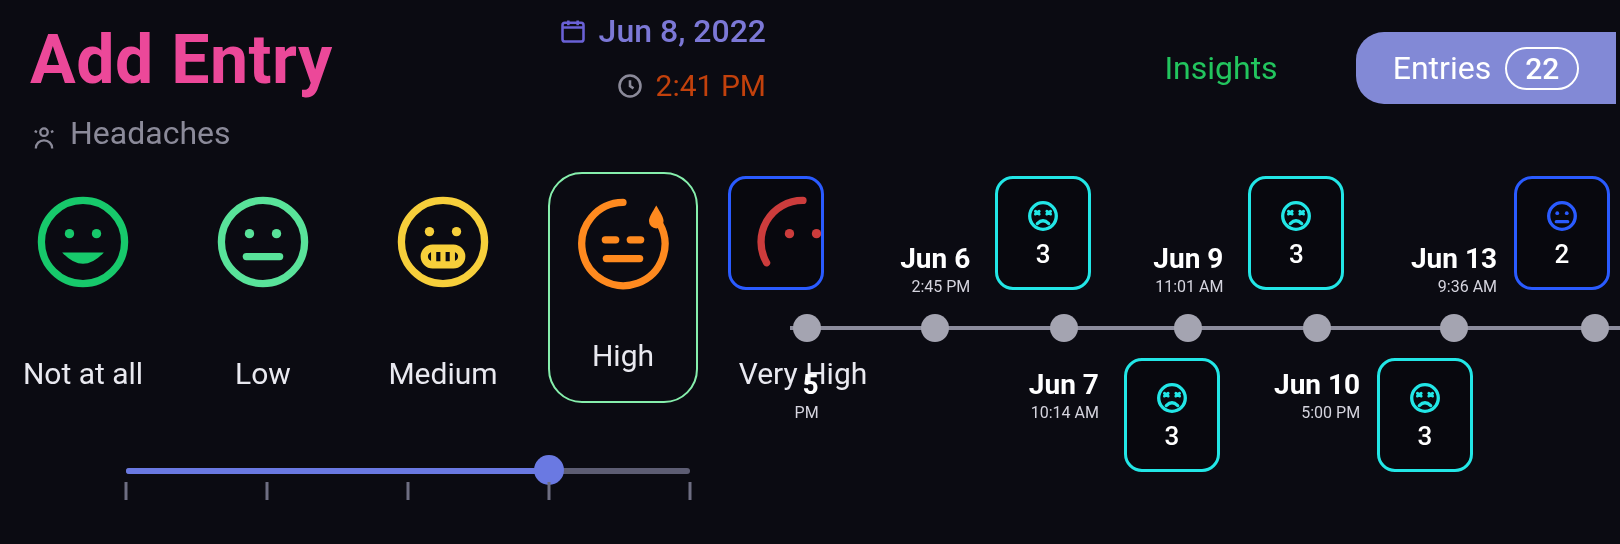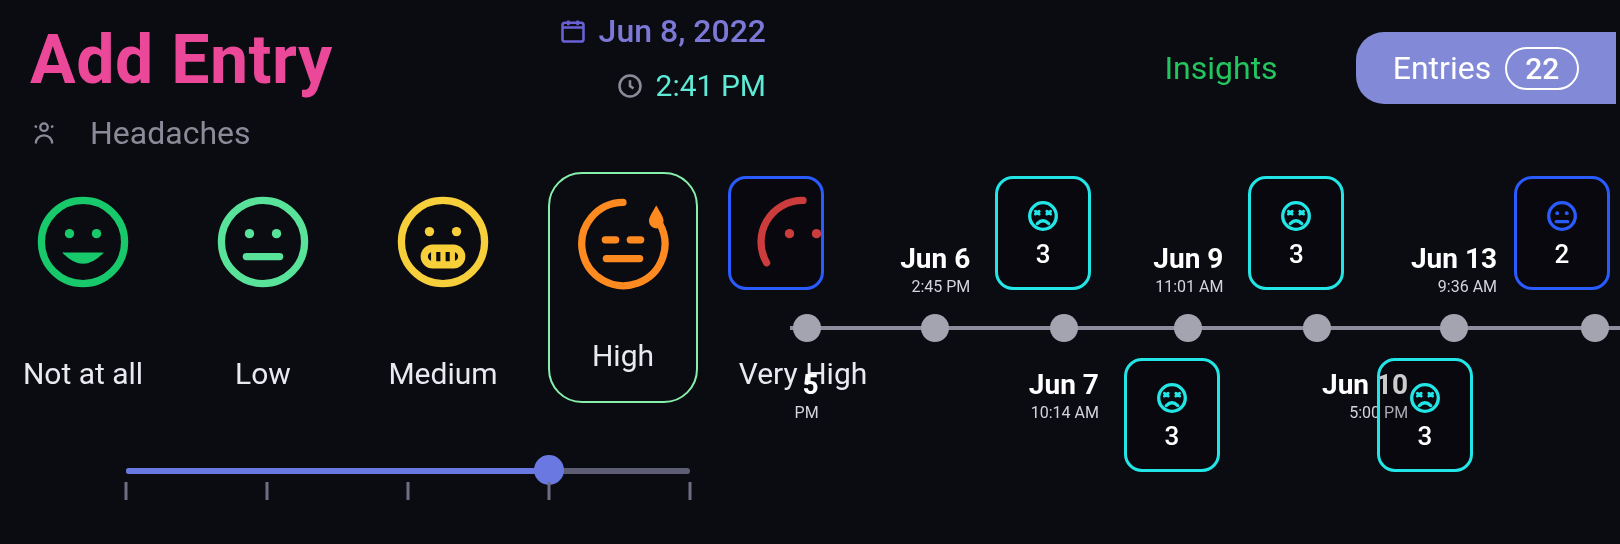--- a/index.html
+++ b/index.html
@@ -7,29 +7,29 @@
   body { display: flex; color: #e9e9f0; }
 
   
   .left {
     width: 790px;
     height: 544px;
     position: relative;
     padding: 20px 0 0 30px;
   }
   .title { font-size: 68px; font-weight: 700; letter-spacing: .5px; color: #ec4899; }
-  .subtitle-row { display: flex; align-items: center; gap: 32px; margin-top: 14px; }
+  .subtitle-row { display: flex; align-items: flex-end; gap: 12px; margin-top: 14px; }
   .subtitle-row .sub { font-size: 32px; color: #8b8a99; }
   .head-icon { width: 28px; height: 28px; }
 
   .date-block { position: absolute; top: 12px; right: 24px; text-align: right; }
   .date-row, .time-row { display: flex; align-items: center; justify-content: flex-end; gap: 12px; }
   .date-row span.txt { color: #7c78d6; font-size: 32px; font-weight: 500; }
   .time-row { margin-top: 18px; }
-  .time-row span.txt { color: #5eead4; font-size: 30px; }
+  .time-row span.txt { color: #c2410c; font-size: 30px; }
   .cal-icon, .clock-icon { width: 28px; height: 28px; }
 
   .scale-row {
     position: absolute;
     left: 8px; right: 0;
     top: 172px;
     display: flex;
     align-items: stretch;
     gap: 30px;
     padding-right: 0;
@@ -307,21 +307,21 @@
       </div>
       <div class="entry-card card-lvl-3" style="top: 176px; left: 458.3px;">
         <svg viewBox="0 0 40 40">
           <circle cx="20" cy="20" r="14" fill="none" stroke="#22e6e6" stroke-width="3.5"></circle>
           <path d="M12 15l4 3M12 18l4-3" stroke="#22e6e6" stroke-width="3" stroke-linecap="round"></path>
           <path d="M24 15l4 3M24 18l4-3" stroke="#22e6e6" stroke-width="3" stroke-linecap="round"></path>
           <path d="M14 28 Q20 22 26 28" fill="none" stroke="#22e6e6" stroke-width="3.5" stroke-linecap="round"></path>
         </svg>
         <div class="val">3</div>
       </div>
-      <div class="entry-label" style="left: 527.05px; top: 368px; margin-left: 48px;">
+      <div class="entry-label" style="left: 527.05px; top: 368px;">
         <div class="d">Jun 10</div>
         <div class="t">5:00 PM</div>
       </div>
       <div class="entry-card card-lvl-3" style="top: 358px; left: 586.95px;">
         <svg viewBox="0 0 40 40">
           <circle cx="20" cy="20" r="14" fill="none" stroke="#22e6e6" stroke-width="3.5"></circle>
           <path d="M12 15l4 3M12 18l4-3" stroke="#22e6e6" stroke-width="3" stroke-linecap="round"></path>
           <path d="M24 15l4 3M24 18l4-3" stroke="#22e6e6" stroke-width="3" stroke-linecap="round"></path>
           <path d="M14 28 Q20 22 26 28" fill="none" stroke="#22e6e6" stroke-width="3.5" stroke-linecap="round"></path>
         </svg>

